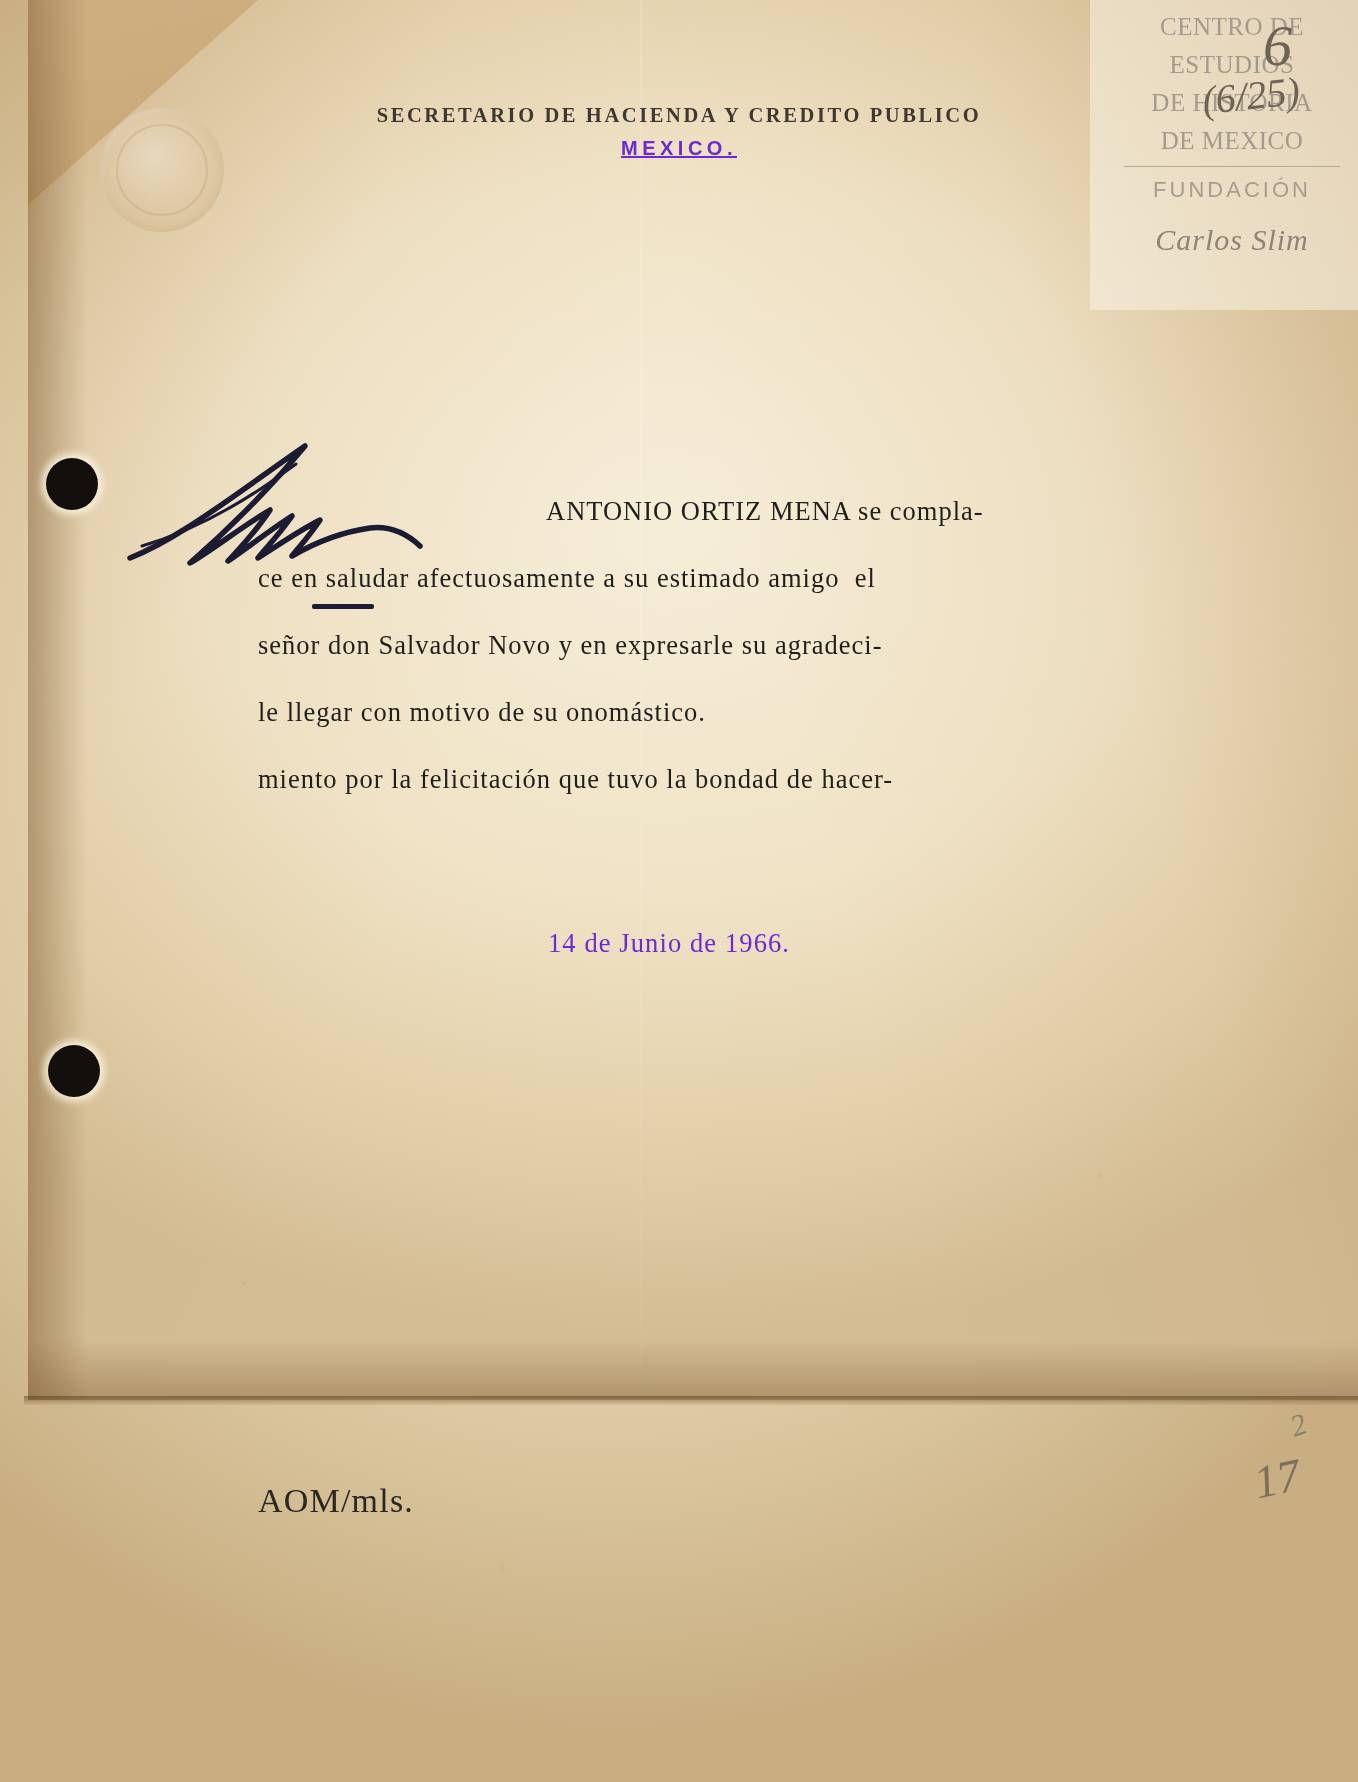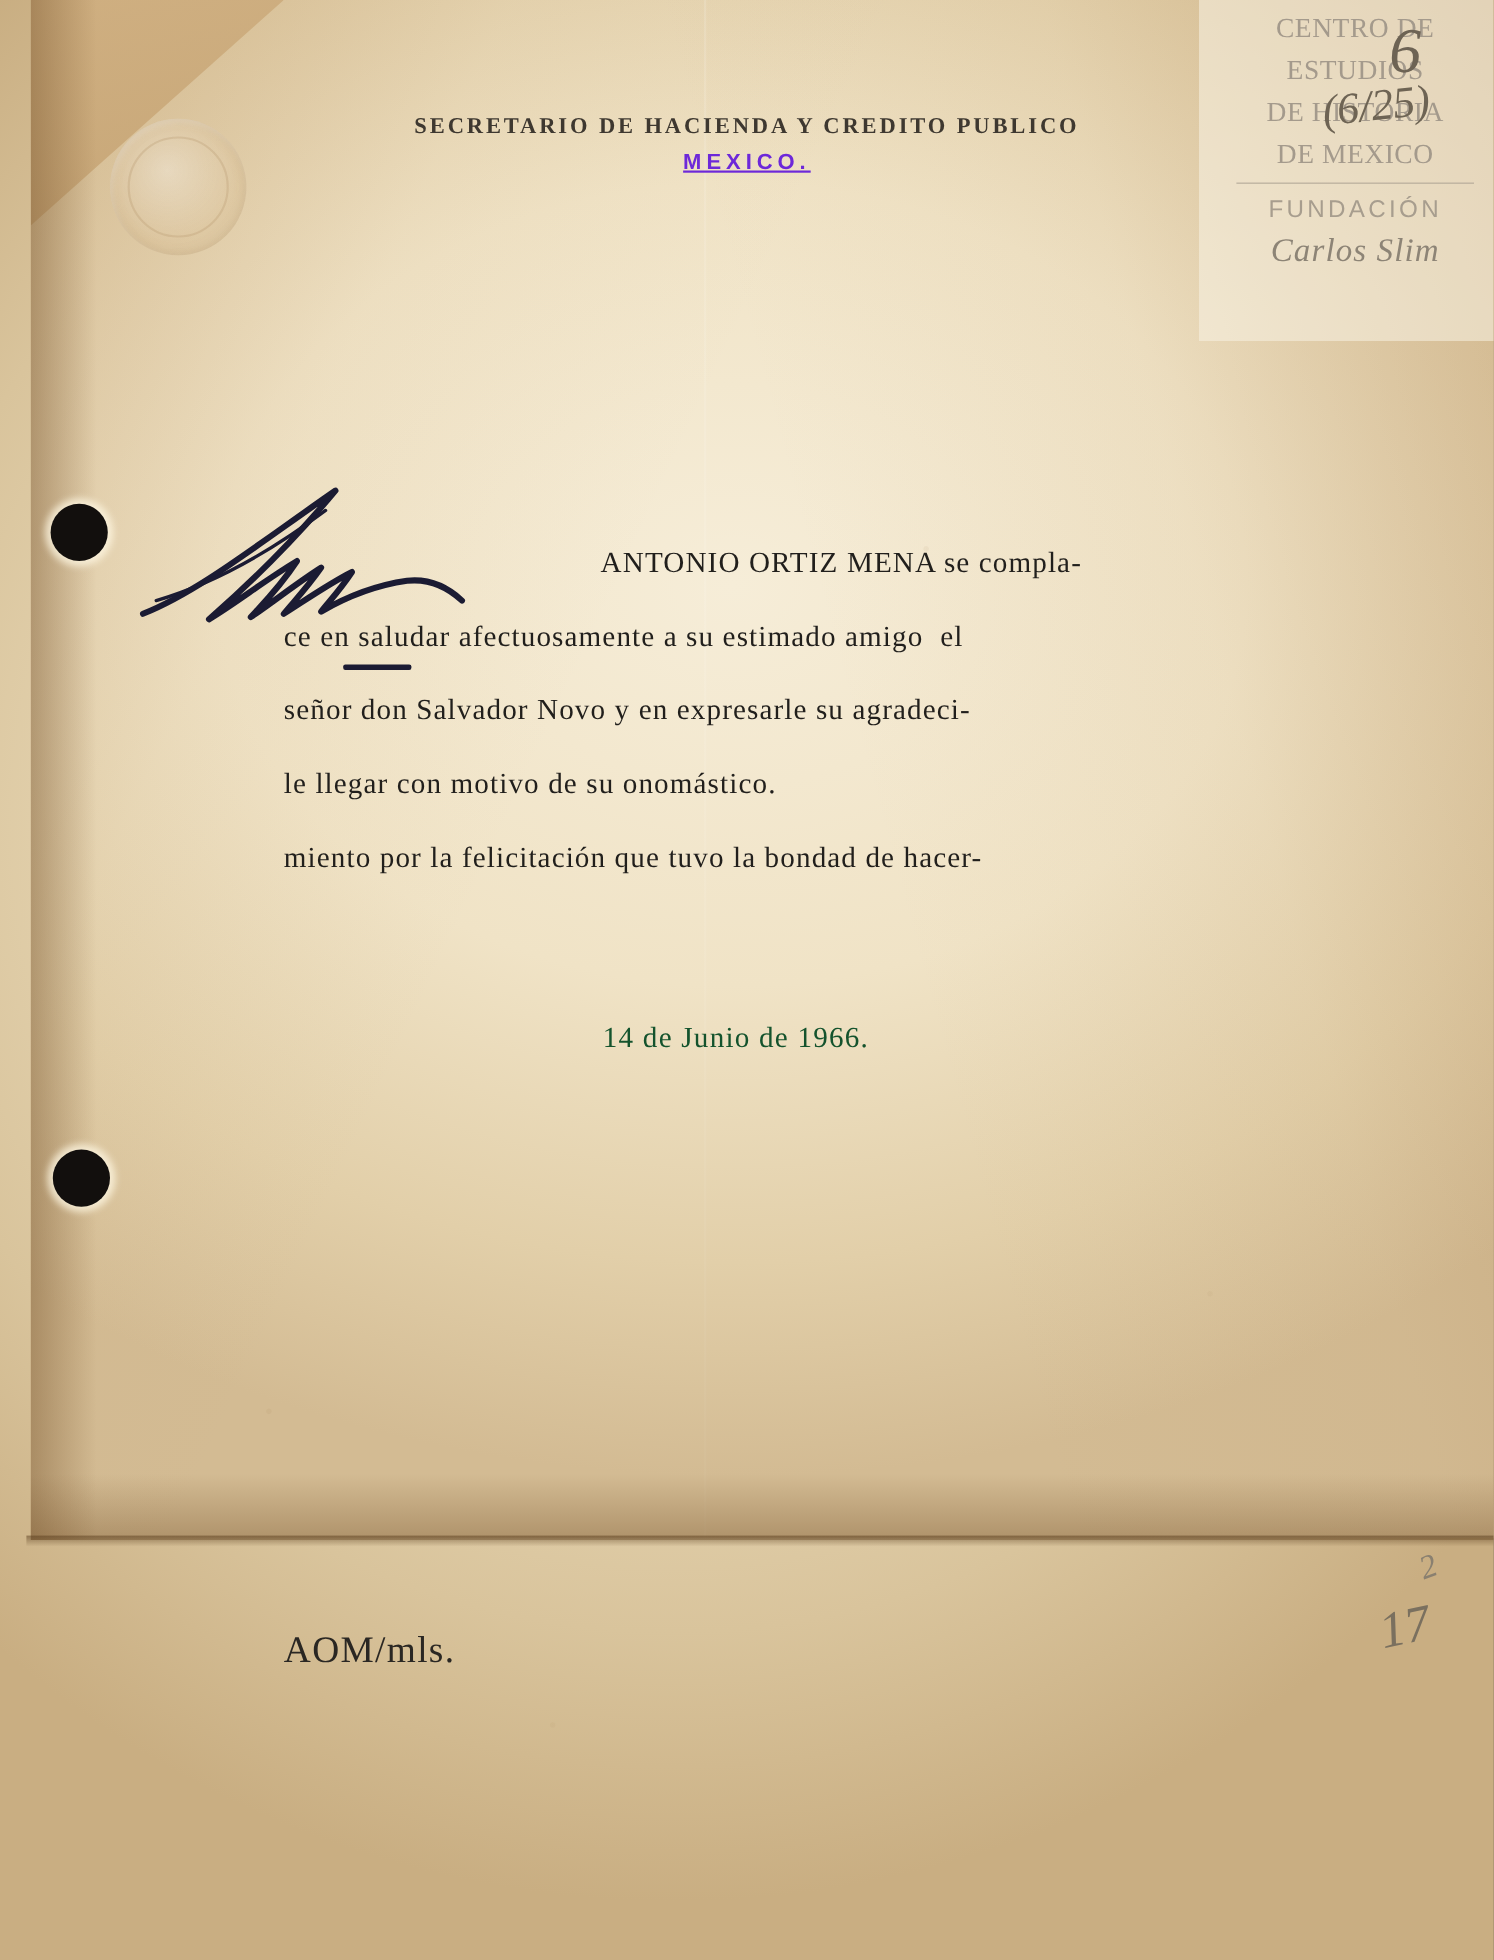--- a/index.html
+++ b/index.html
@@ -136,21 +136,21 @@
   .body-block .l.first {
     padding-left: 288px;
   }
 
   .date-line {
     position: absolute;
     left: 548px;
     top: 928px;
     font-size: 26.5px;
     letter-spacing: 1.1px;
-    color: #14532d;
+    color: #6d28d9;
     font-family: "Liberation Serif", serif;
   }
   .initials {
     position: absolute;
     left: 258px;
     top: 1482px;
     font-size: 34px;
     letter-spacing: 1.2px;
     color: #2a2723;
     font-family: "Liberation Serif", serif;
@@ -200,21 +200,21 @@
     border-top: 1px solid #b3a998;
   }
   .stamp .fund {
     margin-top: 10px;
     font-family: "Liberation Sans", sans-serif;
     font-size: 22px;
     letter-spacing: 3px;
     color: #a79d8e;
   }
   .stamp .slim {
-    margin-top: 8px;
+    margin-top: 20px;
     font-family: "Liberation Serif", serif;
     font-style: italic;
     font-size: 30px;
     color: #8d8476;
     letter-spacing: 1px;
   }
 
   
   .hand {
     position: absolute;

